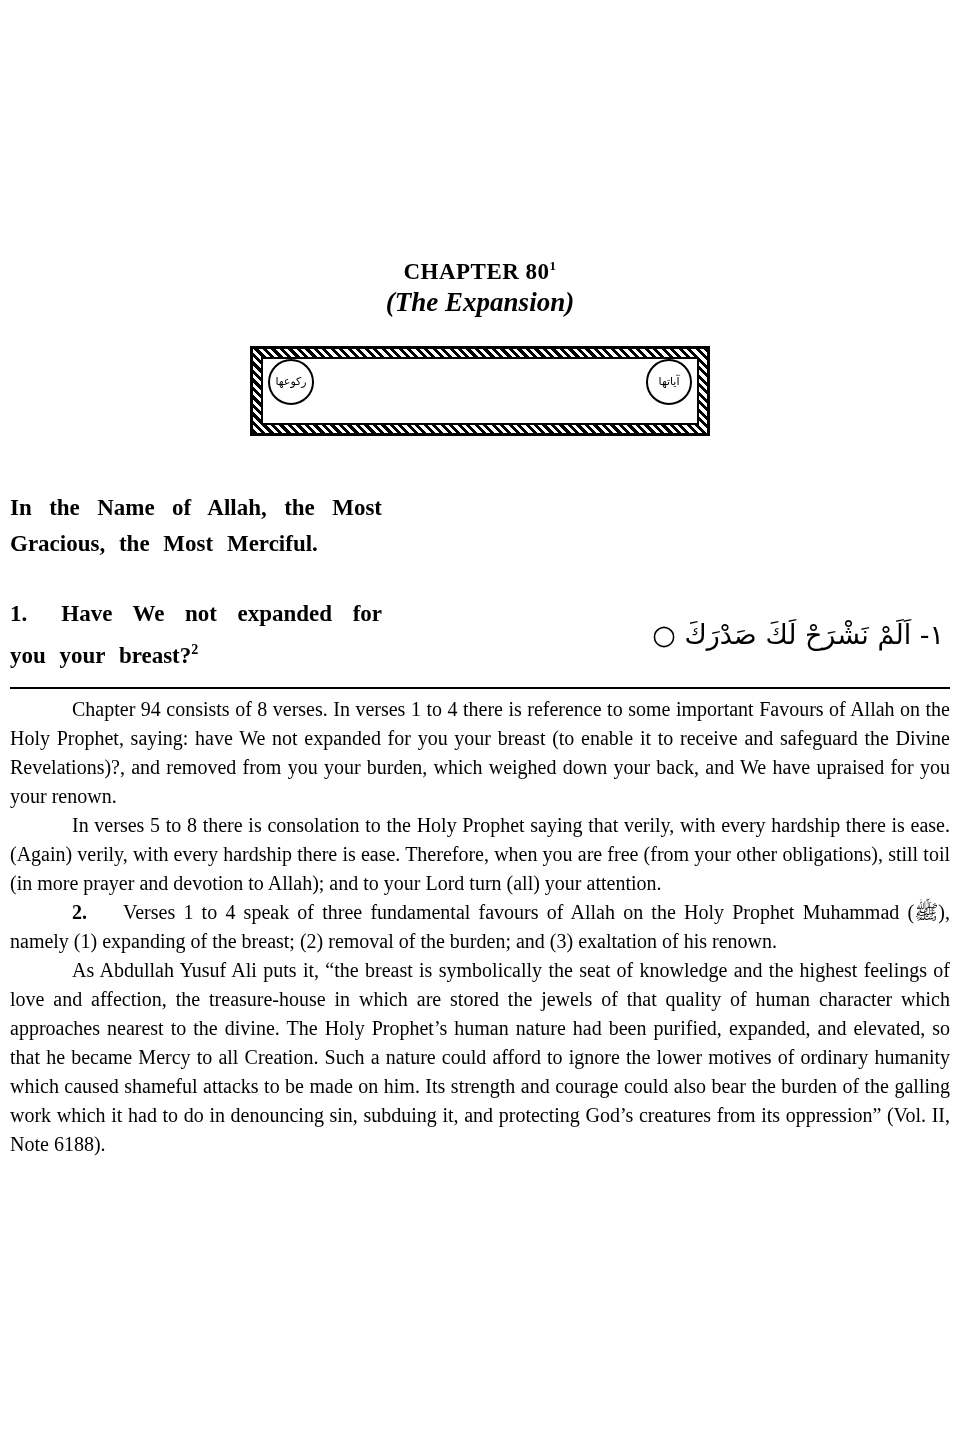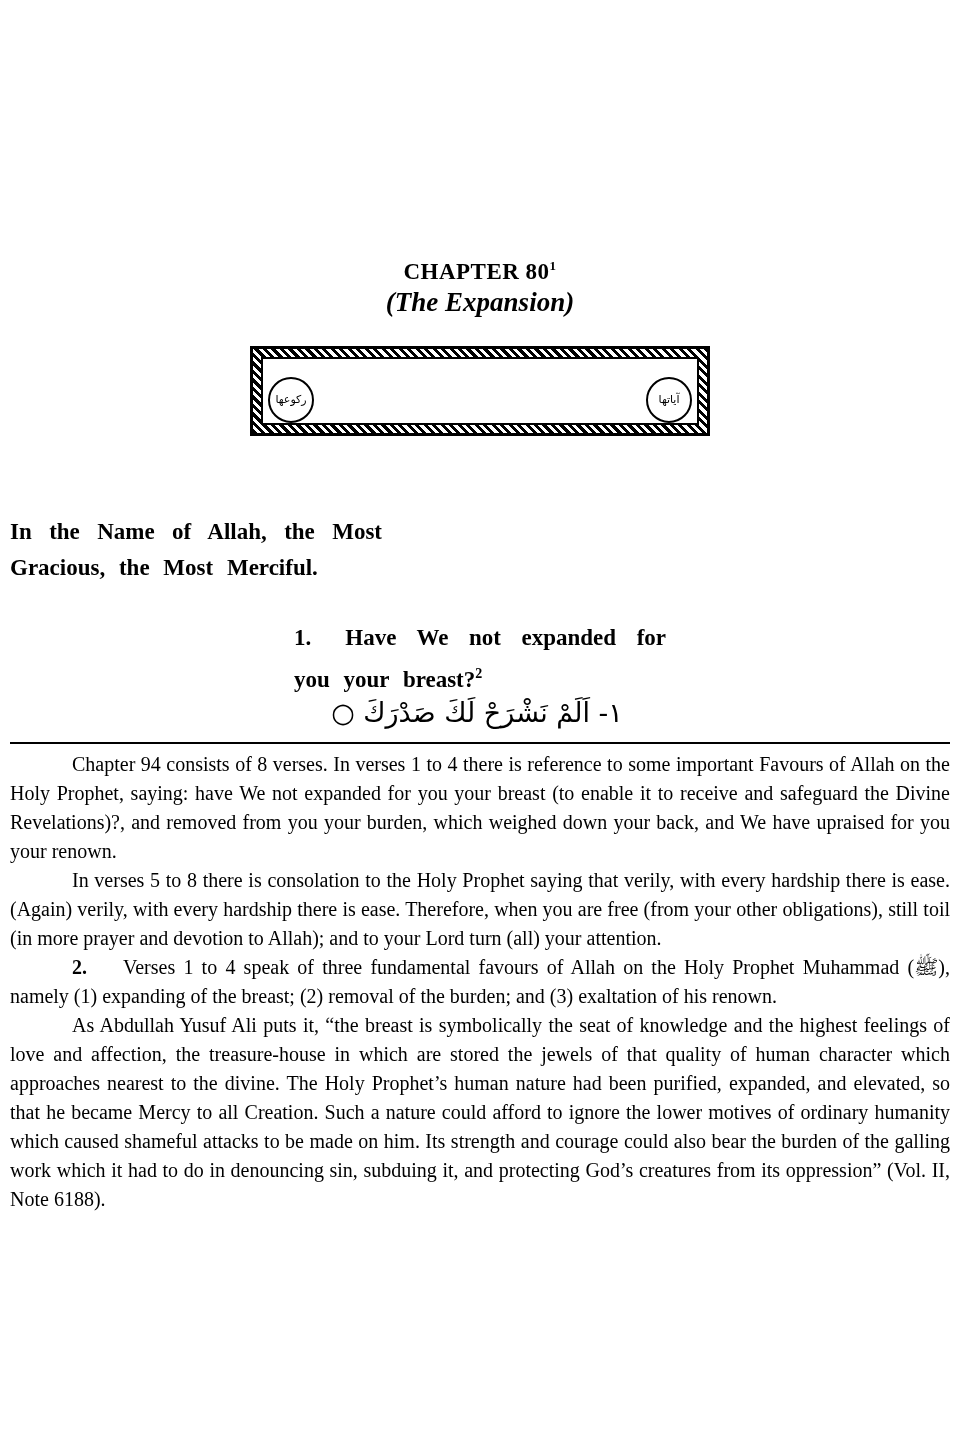--- a/index.html
+++ b/index.html
@@ -41,21 +41,21 @@
     height: 90px;
     border: 3px solid #000;
     padding: 8px;
     background: repeating-linear-gradient(45deg, #000 0 3px, #fff 3px 6px);
   }
   .banner-inner {
     height: 100%;
     background: #fff;
     border: 2px solid #000;
     display: flex;
-    align-items: flex-end;
+    align-items: flex-start;
     justify-content: space-between;
     padding: 0 5px;
   }
   .medallion {
     width: 46px;
     height: 46px;
     min-width: 46px;
     border: 2px solid #000;
     border-radius: 50%;
     display: flex;
@@ -73,22 +73,22 @@
     font-size: 27px;
     font-weight: bold;
     white-space: nowrap;
   }
 
   .row {
     display: flex;
     justify-content: space-between;
     align-items: center;
   }
-  .row.bismillah-row { margin-top: 78px; }
-  .row.verse-row { margin-top: 34px; flex-direction: column; }
+  .row.bismillah-row { margin-top: 54px; }
+  .row.verse-row { margin-top: 34px; }
 
   .en-col {
     width: 372px;
     font-size: 23px;
     font-weight: bold;
     line-height: 36px;
     text-align: justify;
     word-spacing: 8px;
   }
   .en-col sup { font-size: 14px; }

